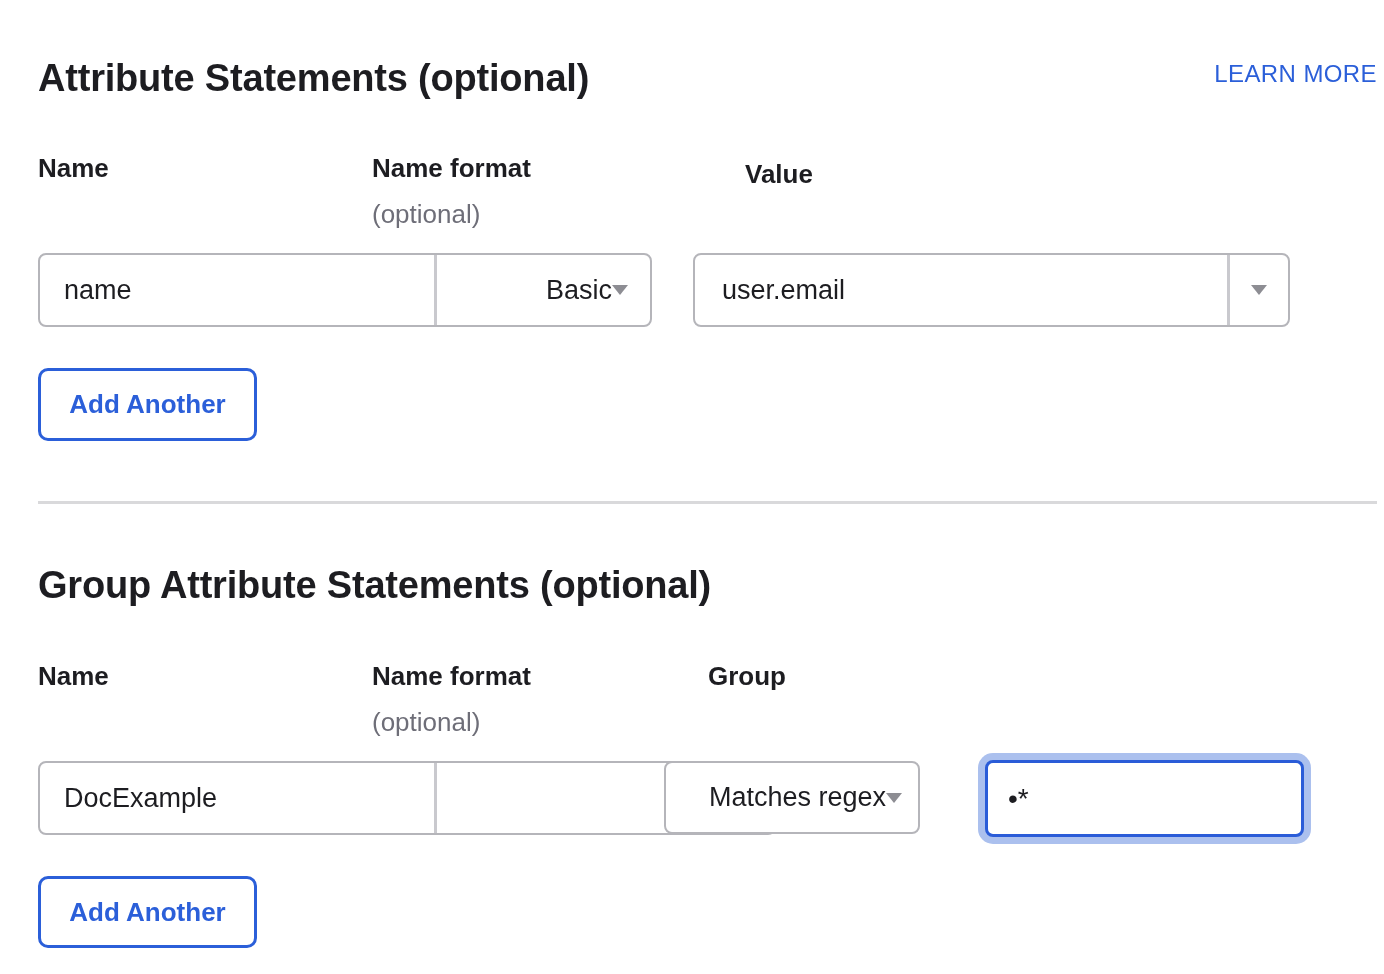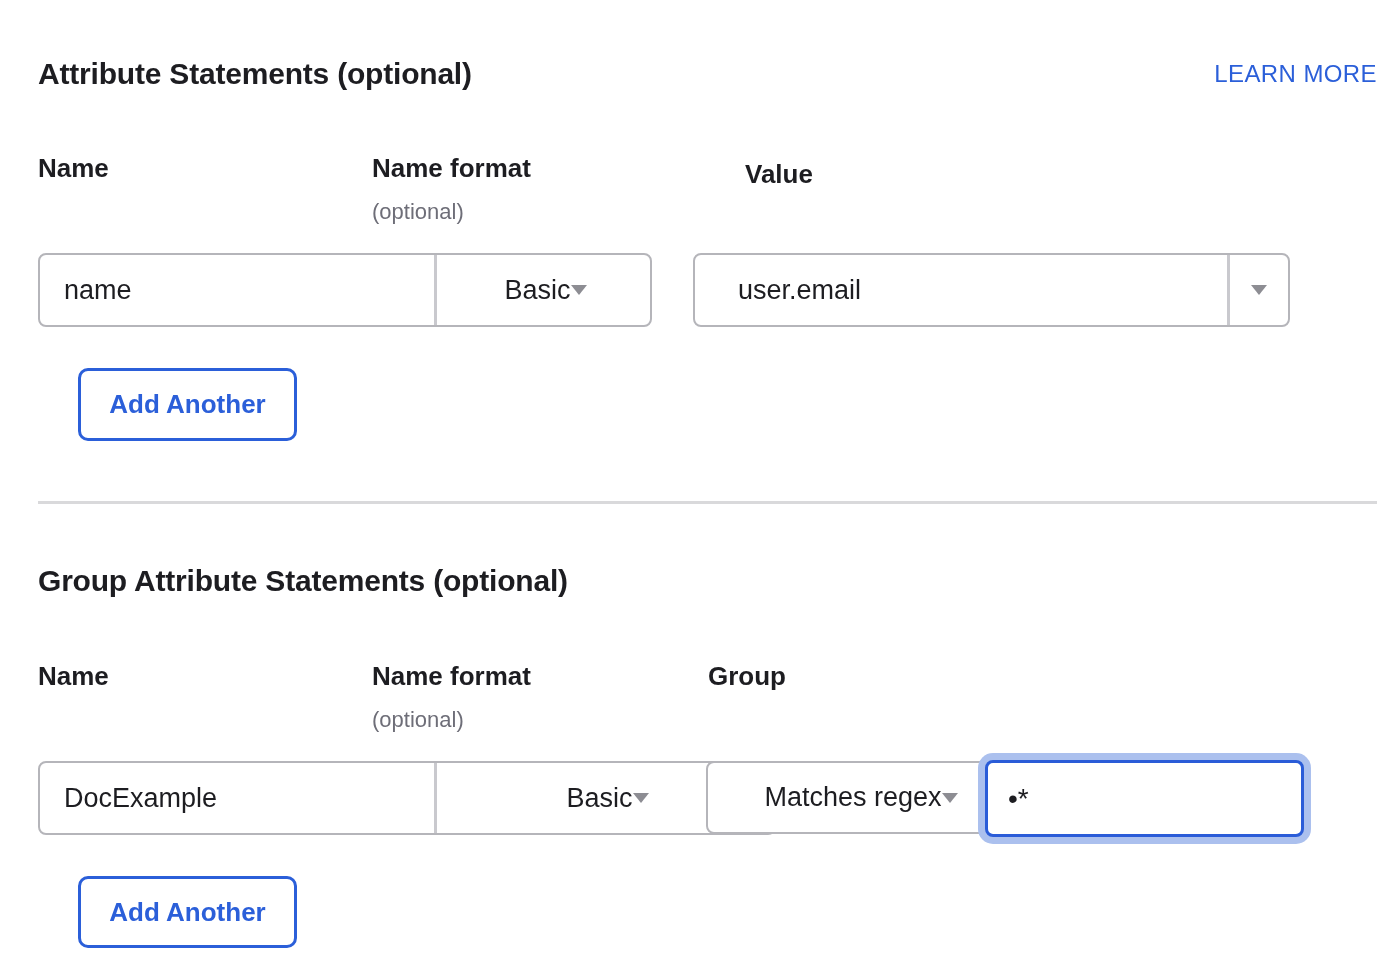--- a/index.html
+++ b/index.html
@@ -3,51 +3,50 @@
 <meta charset="utf-8">
 <style>
   html,body{margin:0;padding:0;}
   body{
     width:1384px;height:974px;background:#ffffff;position:relative;
     font-family:"Liberation Sans", sans-serif;
     color:var(--text-dark,#1d1d21);
     -webkit-font-smoothing:antialiased;
   }
   .abs{position:absolute;}
-  .section-title{font-size:30px;font-weight:bold;letter-spacing:-0.2px;white-space:nowrap;}
+  .section-title{font-size:38px;font-weight:bold;letter-spacing:-0.2px;white-space:nowrap;}
   .col-header{font-size:26px;font-weight:bold;white-space:nowrap;}
-  .note{font-size:22px;color:var(--text-muted,#6e6e78);white-space:nowrap;}
+  .note{font-size:26px;color:var(--text-muted,#6e6e78);white-space:nowrap;}
   .link{font-size:24px;color:var(--accent-blue,#2b5fd9);letter-spacing:0.4px;cursor:pointer;text-decoration:none;white-space:nowrap;}
   .box{
     background:#fff;border:2px solid var(--input-border,#b5b5ba);border-radius:8px;
     box-sizing:border-box;display:flex;align-items:stretch;overflow:hidden;
   }
   .box input{
     border:none;outline:none;background:transparent;min-width:0;
     font-family:inherit;font-size:27px;color:inherit;padding:0 10px 0 24px;
   }
   .grow{flex:1;}
   .fixed-360{flex:0 0 360px;}
   .vdiv{width:3px;background:var(--input-divider,#c9c9ce);flex:0 0 3px;}
   .select-cell{
-    display:flex;align-items:center;justify-content:center;
+    display:flex;align-items:center;justify-content:flex-end;
     padding:0 22px 0 26px;font-size:27px;flex:1;cursor:pointer;white-space:nowrap;
   }
   .caret{
     width:0;height:0;flex:0 0 auto;
     border-left:8px solid transparent;border-right:8px solid transparent;
     border-top:10px solid var(--caret-gray,#8d8d93);
   }
   .caret-cell{flex:0 0 58px;display:flex;align-items:center;justify-content:center;cursor:pointer;}
   .btn{
     border:3px solid var(--accent-blue,#2b5fd9);border-radius:10px;background:#fff;
     color:var(--accent-blue,#2b5fd9);font-family:inherit;font-size:26px;font-weight:bold;
     display:flex;align-items:center;justify-content:center;cursor:pointer;box-sizing:border-box;
     white-space:nowrap;
-    margin-left:40px;
   }
   .hr{background:var(--divider,#d9d9db);height:3px;}
   .focus-input{
     position:absolute;box-sizing:border-box;outline:none;background:#fff;
     border:3px solid var(--focus-border,#2a5cd8);border-radius:8px;
     box-shadow:0 0 0 7px var(--focus-halo,#abc0ee);
     font-family:inherit;font-size:28px;color:inherit;padding:0 20px;
   }
 </style>
 </head>
@@ -64,21 +63,21 @@
 
 <div class="abs box" style="left:38px;top:253px;width:614px;height:74px;">
   <input class="fixed-360" type="text" value="name" style="">
   <div class="vdiv"></div>
   <div class="select-cell">
     <span>Basic</span>
     <span class="caret"></span>
   </div>
 </div>
 
-<div class="abs box" style="left:693px;top:253px;width:597px;height:74px;padding-left:16px;">
+<div class="abs box" style="left:693px;top:253px;width:597px;height:74px;">
   <input class="grow" type="text" style="padding-left: 27px;" value="user.email">
   <div class="vdiv"></div>
   <div class="caret-cell">
     <span class="caret"></span>
   </div>
 </div>
 
 <button class="abs btn" style="left:38px;top:368px;width:219px;height:73px;">Add Another</button>
 
 <div class="abs hr" style="left:38px;top:501px;width:1339px;"></div>
@@ -92,21 +91,21 @@
 
 <div class="abs box" style="left:38px;top:761px;width:738px;height:74px;">
   <input class="fixed-360" type="text" value="DocExample" style="">
   <div class="vdiv"></div>
   <div class="select-cell">
     <span>Basic</span>
     <span class="caret"></span>
   </div>
 </div>
 
-<div class="abs box" style="left:706px;top:761px;width:300px;height:73px;">
+<div class="abs box" style="left:664px;top:761px;width:256px;height:73px;">
   <div class="select-cell" style="padding-right:16px;">
     <span>Matches regex</span>
     <span class="caret"></span>
   </div>
 </div>
 
 <input class="focus-input" type="text" style="left: 985px; top: 760px; width: 319px; height: 77px;" value="•*">
 
 <button class="abs btn" style="left:38px;top:876px;width:219px;height:72px;">Add Another</button>
 

